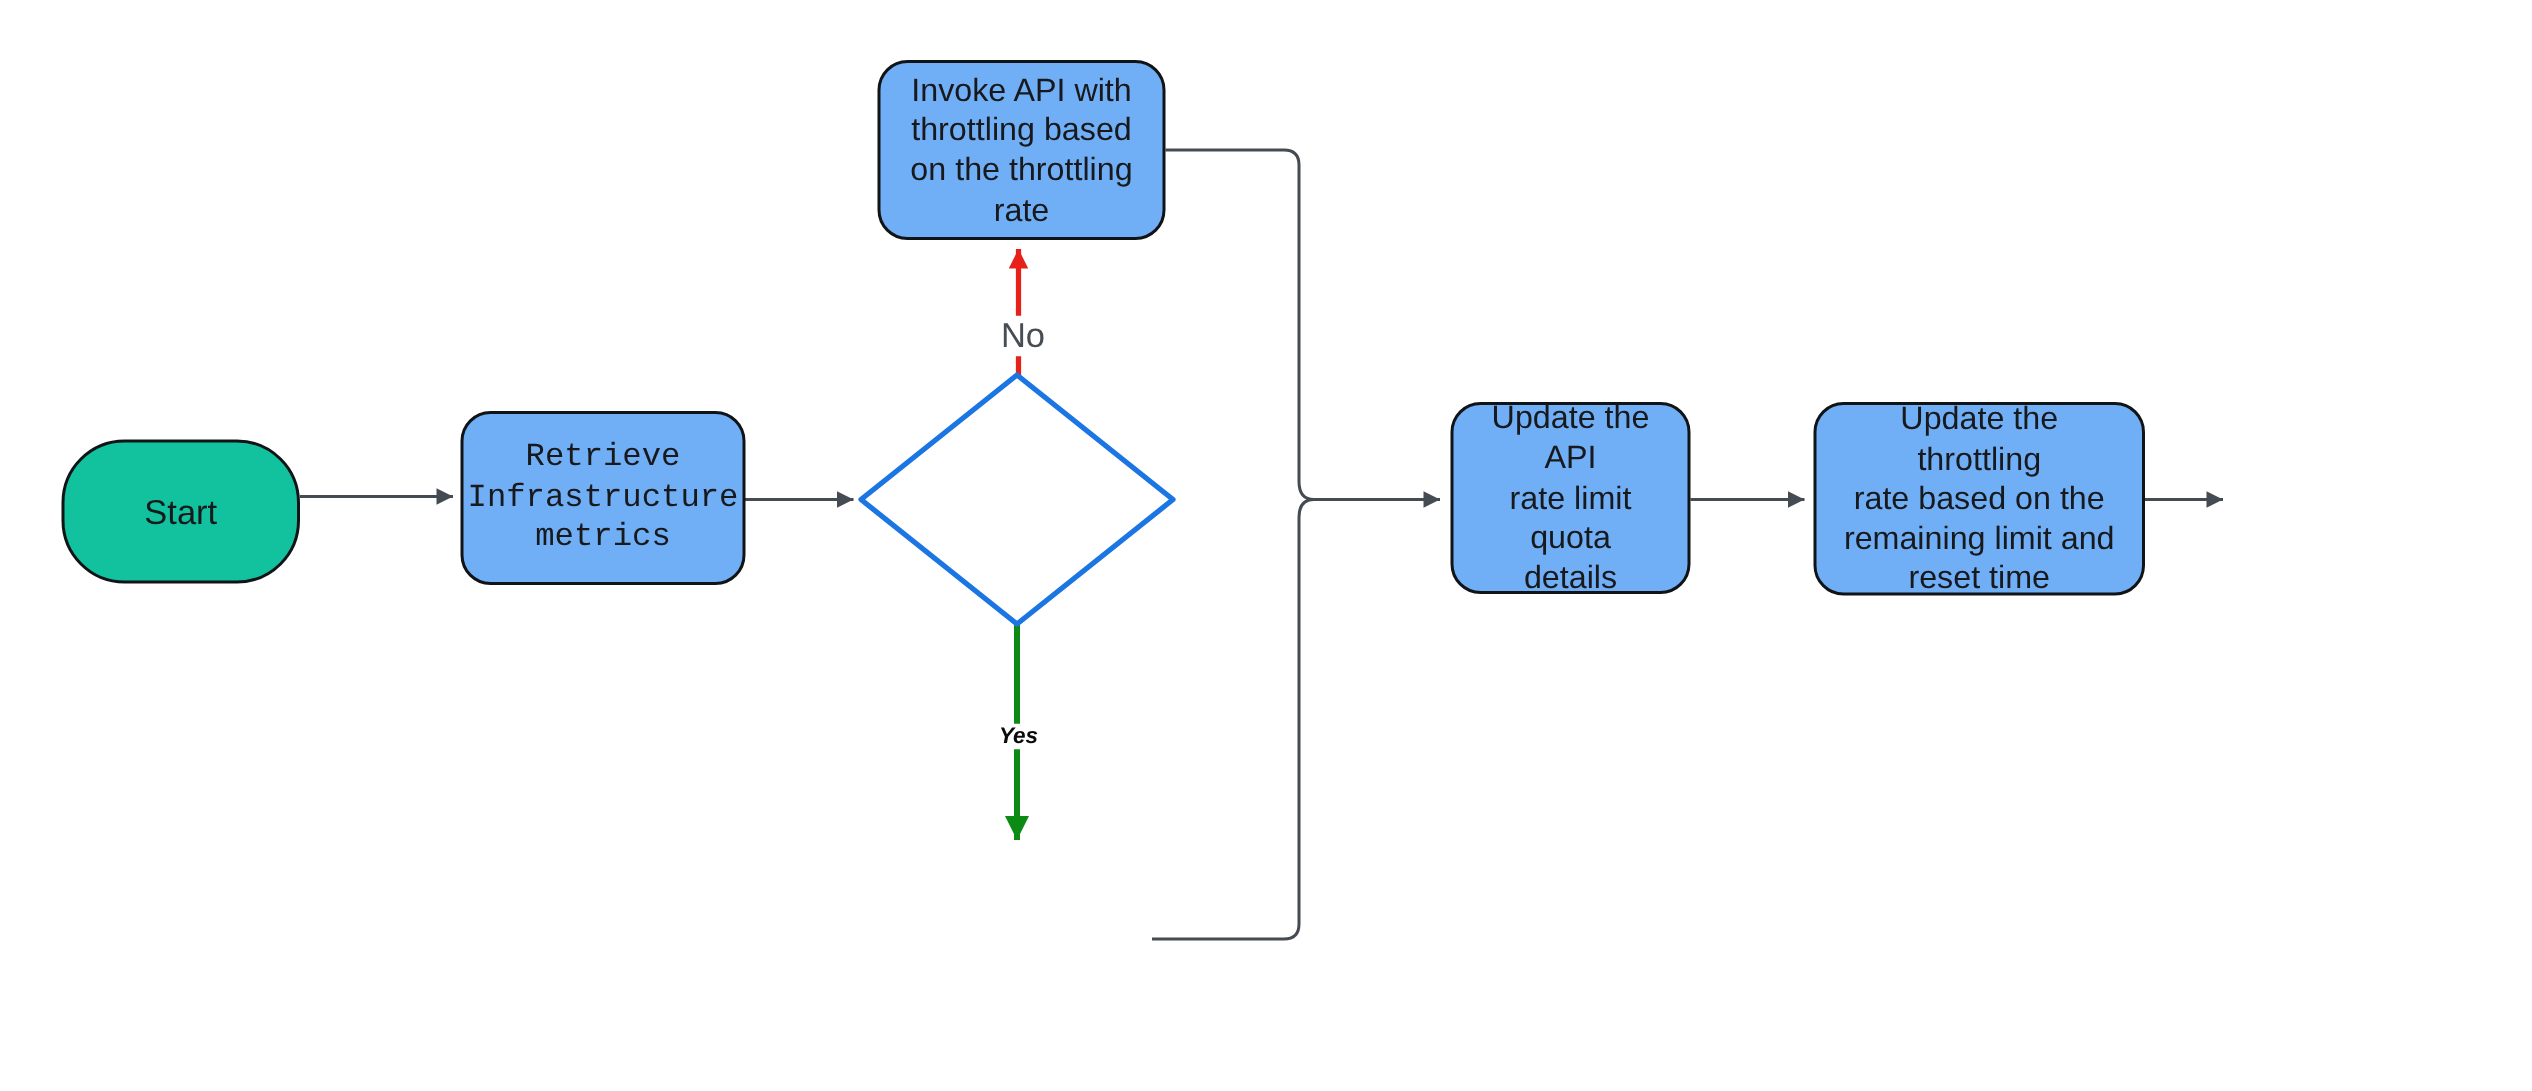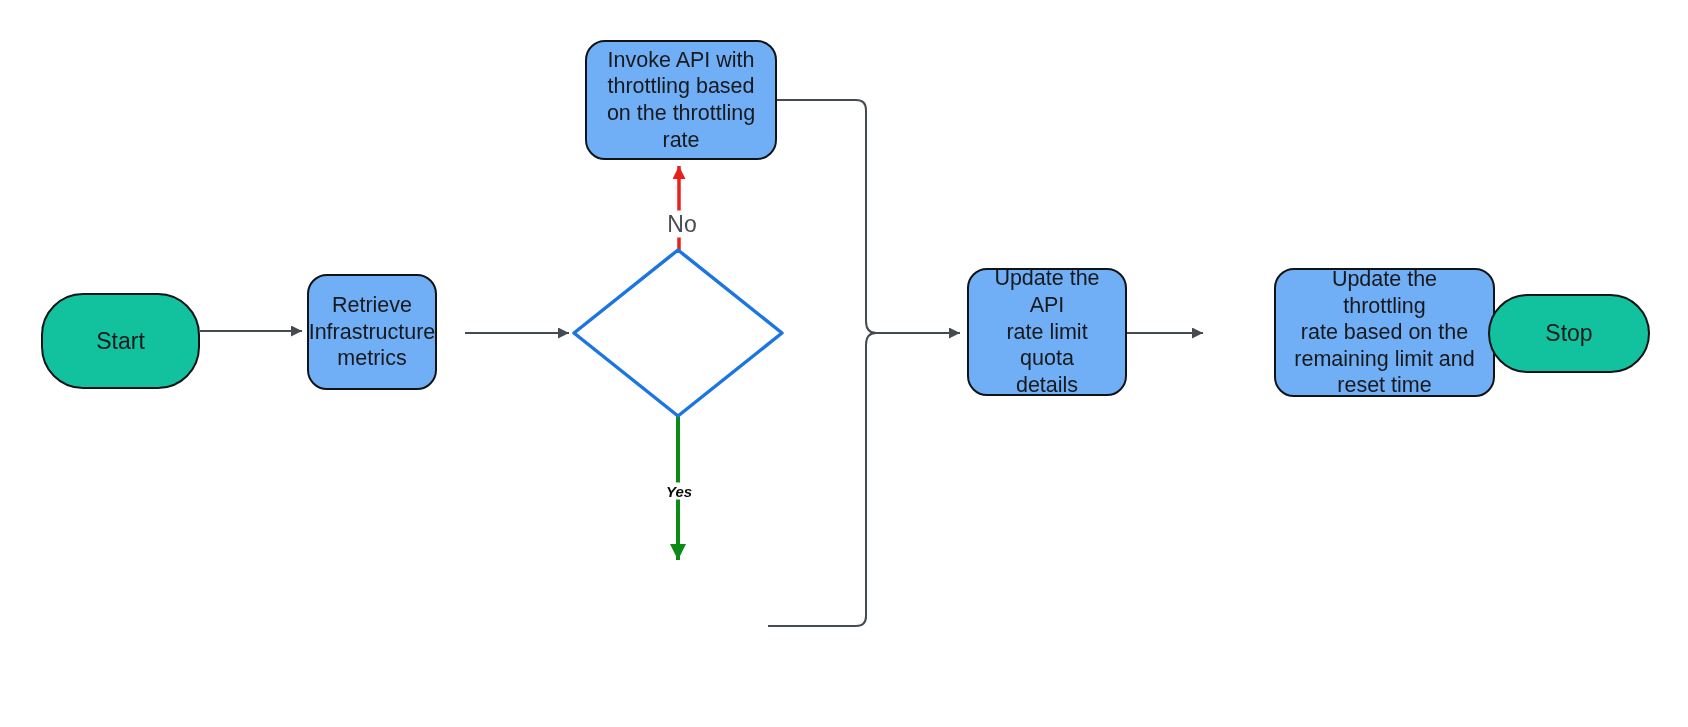--- a/index.html
+++ b/index.html
@@ -117,39 +117,38 @@
 
     <path class="edge-gray" d="M1127,333 L1203,333" marker-end="url(#arrowGray)"></path>
 
     <path class="edge-gray" d="M1430,333 L1482,333" marker-end="url(#arrowGray)"></path>
 
     <polygon class="decision-shape" points="678,250 782,333 678,416 574,333"></polygon>
   </svg>
 
   <div class="node terminal" style="left:41px;top:293px;width:159px;height:96px;">Start</div>
 
-  <div class="node process" style="left:307px;top:274px;width:130px;height:116px;">Retrieve
+  <div class="node process" style="left:307px;top:274px;width:190px;height:116px;font-family:Liberation Mono, monospace;">Retrieve
 Infrastructure
 metrics</div>
 
 
   <div class="node process" style="left:585px;top:40px;width:192px;height:120px;">Invoke API with
 throttling based
 on the throttling
 rate</div>
 
 
   <div class="node process" style="left:967px;top:268px;width:160px;height:128px;">Update the API
 rate limit quota
 details</div>
 
-  <div class="node process" style="left:1274px;top:268px;width:221px;height:129px;">Update the throttling
+  <div class="node process" style="left:1209px;top:268px;width:221px;height:129px;">Update the throttling
 rate based on the
 remaining limit and
 reset time</div>
 
-  <div class="node terminal" style="left:1488px;top:294px;width:162px;height:79px;">Stop</div>
 
   <div class="edge-label label-no" style="left:682px;top:204px;margin-top:20px;">No</div>
 
   <div class="edge-label label-yes" style="left:679px;top:491px;font-style:italic;">Yes</div>
 
 </div>
 
 </body></html>

